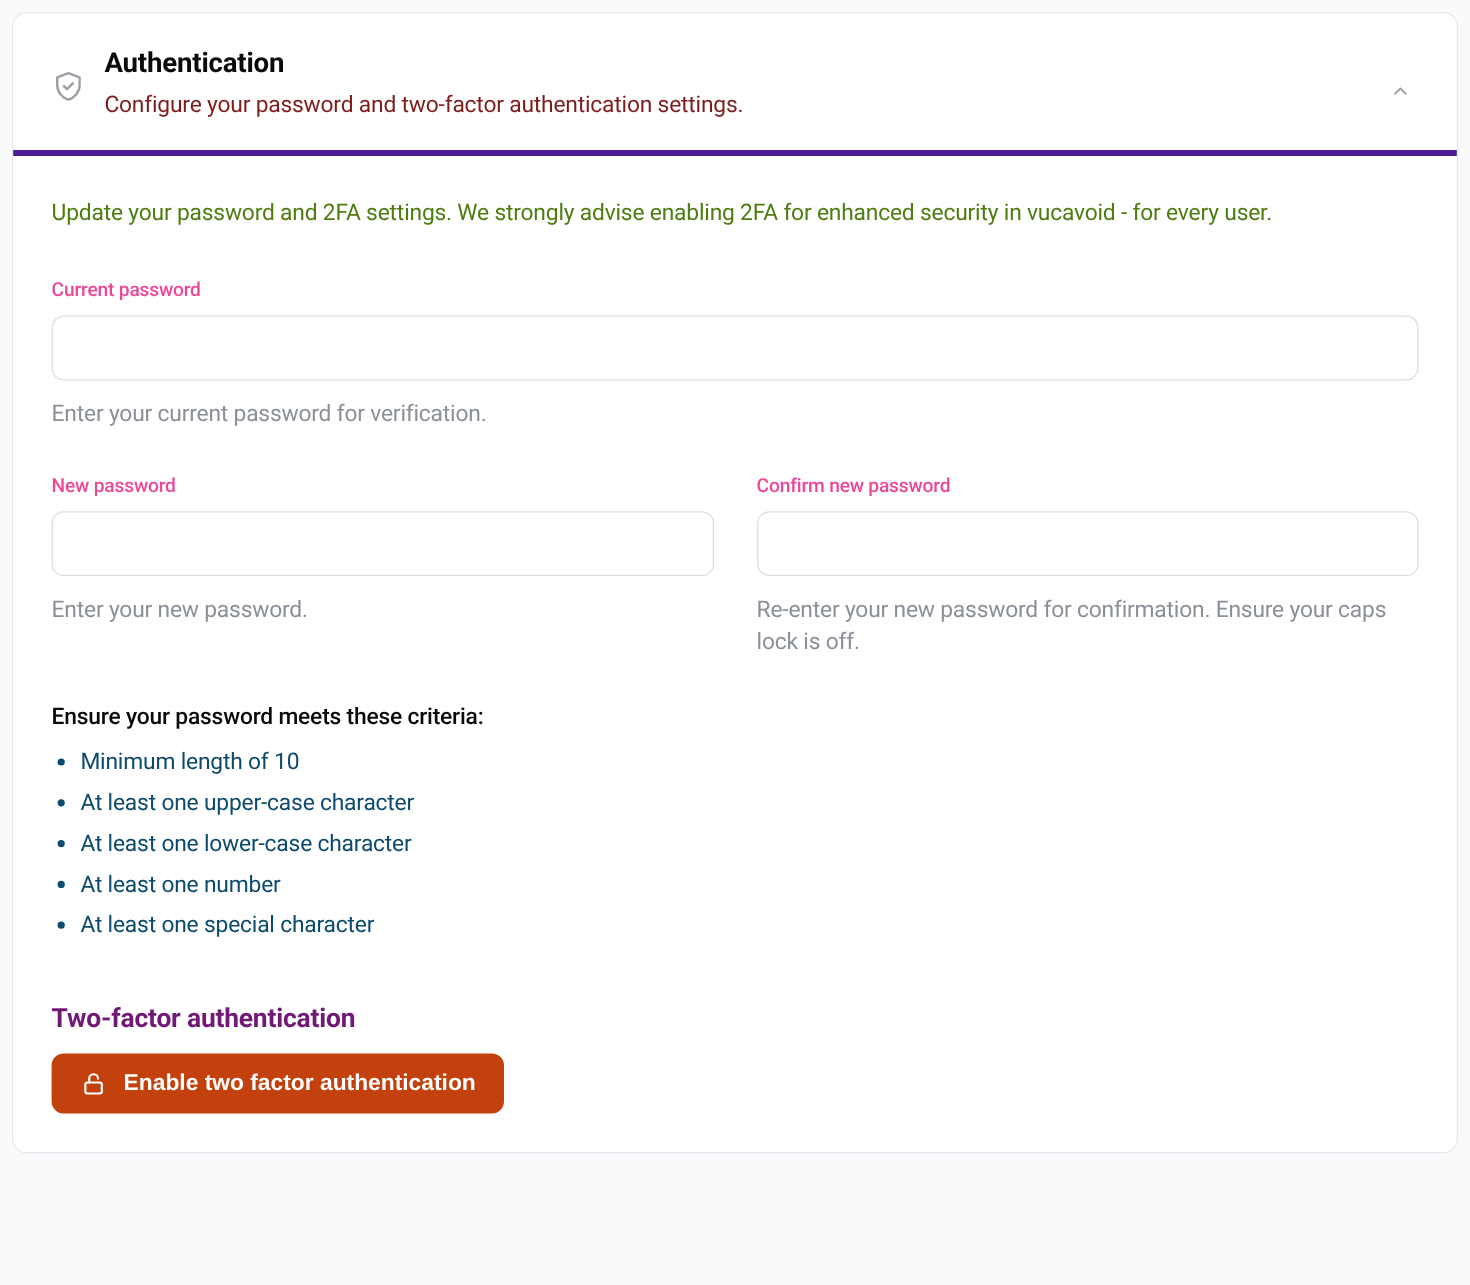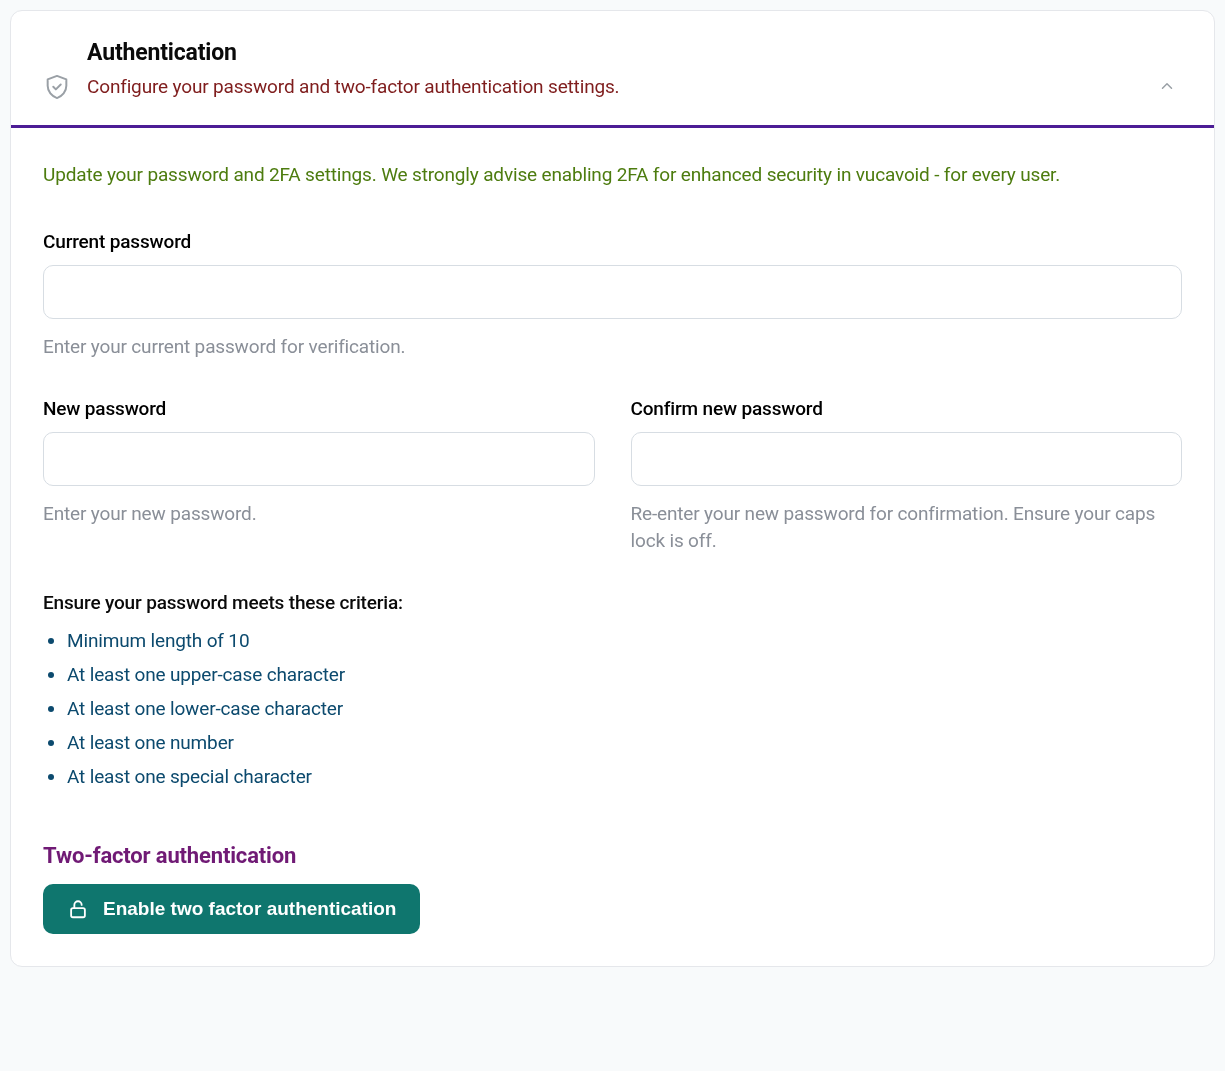--- a/index.html
+++ b/index.html
@@ -16,24 +16,24 @@
     }
     .panel {
       background: #ffffff;
       border: 1px solid #e5e7eb;
       border-radius: 12px;
       max-width: 1205px;
       margin: 0 auto;
     }
     .panel-header {
       display: flex;
-      align-items: flex-end;
+      align-items: center;
       gap: 16px;
       padding: 28px 32px 24px 32px;
-      border-bottom: 3px solid #4c1d95;
+      border-bottom: 5px solid #4c1d95;
       position: relative;
     }
     .panel-header-icon {
       flex: 0 0 auto;
       margin-top: 4px;
       color: #9aa0a6;
     }
     .panel-header-text {
       flex: 1 1 auto;
     }
@@ -59,23 +59,23 @@
       padding: 32px;
     }
     .intro-text {
       font-size: 19px;
       line-height: 1.6;
       color: #4d7c0f;
       margin-bottom: 40px;
     }
     .form-label {
       display: block;
-      font-size: 19px;
+      font-size: 16px;
       font-weight: 500;
-      color: #000000;
+      color: #ec4899;
       margin-bottom: 12px;
     }
     .form-input {
       width: 100%;
       height: 54px;
       padding: 12px 16px;
       font-size: 17px;
       border: 1px solid #d7dde3;
       border-radius: 10px;
       background: #ffffff;
@@ -119,21 +119,21 @@
     .section-heading {
       font-size: 22px;
       font-weight: 700;
       color: #701a75;
       margin-bottom: 16px;
     }
     .btn-enable-2fa {
       display: inline-flex;
       align-items: center;
       gap: 14px;
-      background: #0f766e;
+      background: #c2410c;
       color: #ffffff;
       font-size: 19px;
       font-weight: 600;
       padding: 14px 24px;
       border: none;
       border-radius: 10px;
       cursor: pointer;
     }
     .icon-svg {
       display: block;

